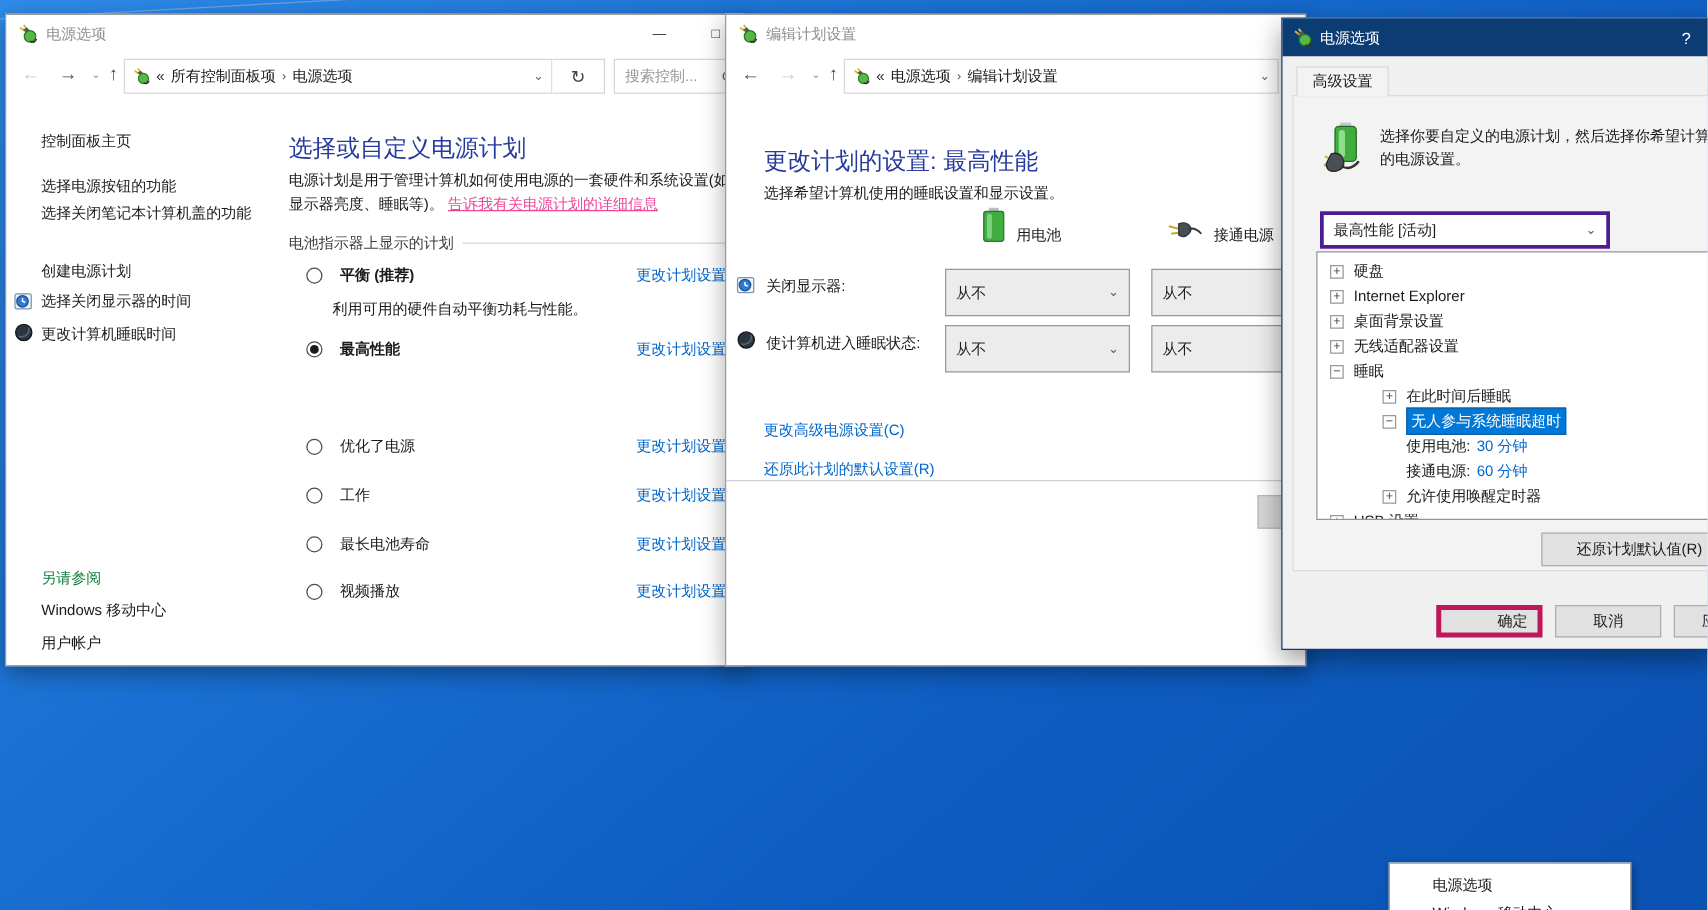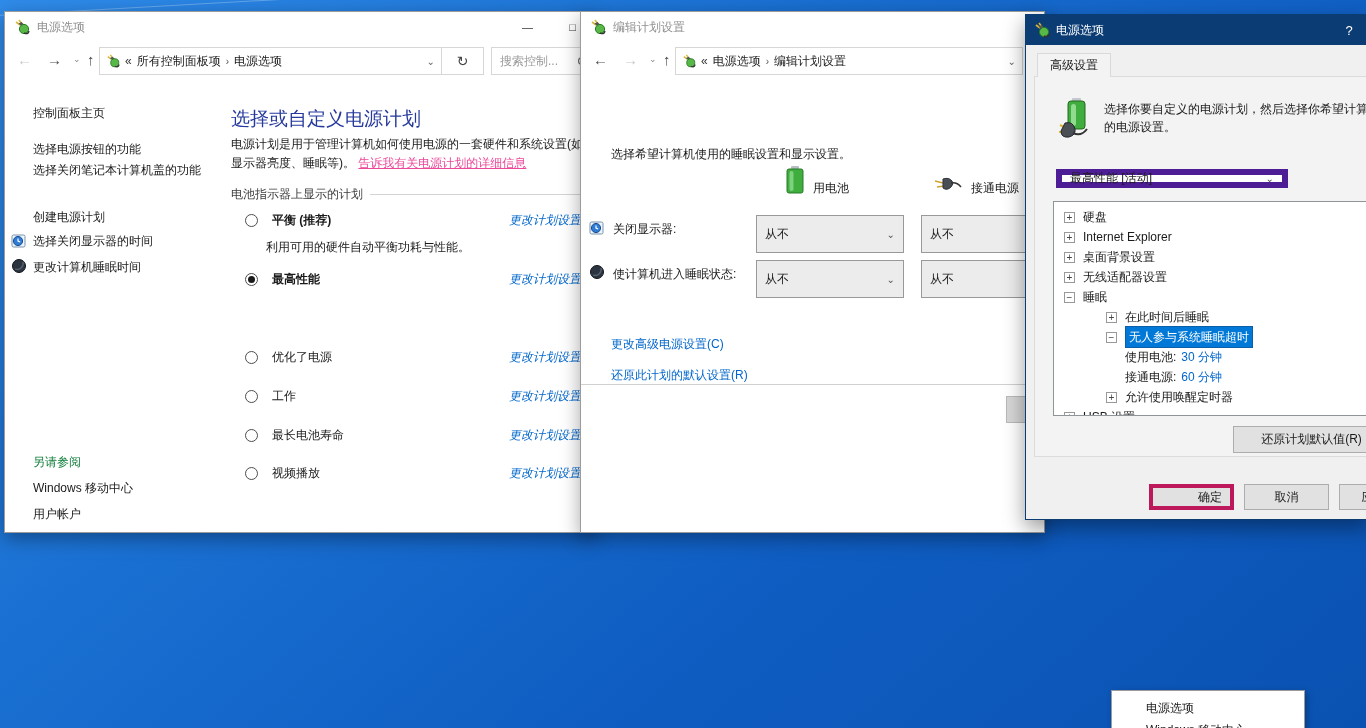--- a/index.html
+++ b/index.html
@@ -43,21 +43,21 @@
   .intro .lnk{text-decoration:underline;}
   .group-row{position:absolute;left:0;width:350px;display:flex;align-items:center;}
   .group-row .glbl{color:#3c3c3c;white-space:nowrap;}
   .gline{flex:1;height:1px;background:#d4d4d4;margin-left:7px;}
   .circle-chip{position:absolute;right:-18px;top:-7px;width:24px;height:24px;border-radius:50%;border:1px solid #c3c3c3;background:#fff;color:#666;font-size:11px;display:flex;align-items:center;justify-content:center;}
   .plan-row{position:absolute;left:14px;width:336px;display:flex;align-items:center;gap:14px;}
   .radio{width:13px;height:13px;border:1px solid #4d4d4d;border-radius:50%;background:#fff;flex:none;position:relative;cursor:pointer;}
   .radio.on::after{content:"";position:absolute;left:2px;top:2px;width:7px;height:7px;border-radius:50%;background:#1a1a1a;}
   .plan-label{font-weight:bold;white-space:nowrap;}
   .plan-label.norm{font-weight:400;}
-  .chg{position:absolute;right:0;color:#0066cc;cursor:pointer;white-space:nowrap;font-style:italic;}
+  .chg{position:absolute;right:0;color:#0066cc;cursor:pointer;white-space:nowrap;}
   .plan-desc{position:absolute;left:35px;white-space:nowrap;}
 
   
   .mmain{position:absolute;left:0;top:68px;width:500px;height:454px;}
   .msub{position:absolute;left:30px;top:66px;white-space:nowrap;}
   .colhdr{position:absolute;white-space:nowrap;}
   .rowlbl{position:absolute;white-space:nowrap;}
   .rowicon{position:absolute;}
   .dd{position:absolute;width:148px;height:26px;background:#ececec;border:1px solid #999;display:flex;align-items:center;padding:18px 8px;cursor:pointer;}
   .ddchev{position:absolute;right:8px;color:#555;font-size:10px;}
@@ -67,21 +67,21 @@
 
   
   .dialog{position:absolute;left:1025px;top:14px;width:345px;height:506px;z-index:3;background:#f0f0f0;border:1px solid #0b3c74;box-shadow:0 8px 20px rgba(0,0,0,.4);}
   .dlg-titlebar{position:relative;height:30px;background:#0b3c74;display:flex;align-items:center;padding-left:8px;}
   .dlg-title{margin-left:6px;color:#fff;}
   .dlg-help{position:absolute;top:0;right:6px;width:28px;height:30px;display:flex;align-items:center;justify-content:center;color:#fff;font-size:13px;cursor:pointer;}
   .tab{position:absolute;left:11px;top:38px;height:24px;padding:0 12px;background:#f3f3f3;border:1px solid #d9d9d9;border-bottom:none;display:flex;align-items:center;z-index:2;cursor:pointer;}
   .tabpage{position:absolute;left:8px;top:61px;width:354px;height:381px;border:1px solid #dcdcdc;background:#f3f3f3;}
   .dlg-icon{position:absolute;left:30px;top:82px;}
   .dlg-text{position:absolute;left:78px;white-space:nowrap;}
-  .dlg-dd{position:absolute;left:30px;top:154px;width:232px;height:19px;background:#fff;border:6px solid #4c1d95;display:flex;align-items:center;padding:0 8px;cursor:pointer;}
+  .dlg-dd{position:absolute;left:30px;top:154px;width:232px;height:30px;background:#fff;border:3px solid #4c1d95;display:flex;align-items:center;padding:0 8px;cursor:pointer;}
   .tree{position:absolute;left:27px;top:186px;width:330px;height:215px;background:#fff;border:1px solid #8f9499;overflow:hidden;padding-top:5px;}
   .titem{height:20px;line-height:20px;display:flex;align-items:center;padding-left:10px;cursor:pointer;}
   .titem.l1{padding-left:52px;}
   .titem.l2{padding-left:71px;}
   .texp{width:11px;height:11px;border:1px solid #999;background:#fff;font-size:10px;line-height:9px;text-align:center;color:#444;margin-right:8px;flex:none;cursor:pointer;}
   .tlabel{white-space:nowrap;}
   .tlabel.sel{background:#0078d7;color:#fff;padding:0 3px;border:1px solid #0a5fa8;}
   .tvalue{color:#0066cc;margin-left:5px;cursor:pointer;}
   .restore-btn{position:absolute;left:207px;top:411px;width:157px;height:27px;background:#e1e1e1;border:1px solid #adadad;display:flex;align-items:center;justify-content:center;cursor:pointer;}
   .dlg-btn{position:absolute;top:469px;width:85px;height:26px;background:#e1e1e1;border:1px solid #adadad;display:flex;align-items:center;justify-content:center;cursor:pointer;}
@@ -263,20 +263,21 @@
           <use href="#icon-plug"></use>
         </svg>
       <span class="crumb-root">«</span>
       <span>电源选项</span>
       <span class="crumb-sep">›</span>
       <span>编辑计划设置</span>
       <span class="addr-chev">⌄</span>
     </div>
   </div>
   <div class="mmain">
+    <div class="h1" style="left:30px;top:36px">更改计划的设置: 最高性能</div>
     <div class="msub">选择希望计算机使用的睡眠设置和显示设置。</div>
     <svg class="rowicon" style="left:205px;top:86px" width="18" height="28">
         <use href="#icon-battery"></use>
       </svg>
     <span class="colhdr" style="left:232px;top:100px">用电池</span>
     <svg class="rowicon" style="left:352px;top:95px" width="30" height="18">
         <use href="#icon-acplug"></use>
       </svg>
     <span class="colhdr" style="left:390px;top:100px">接通电源</span>
 

